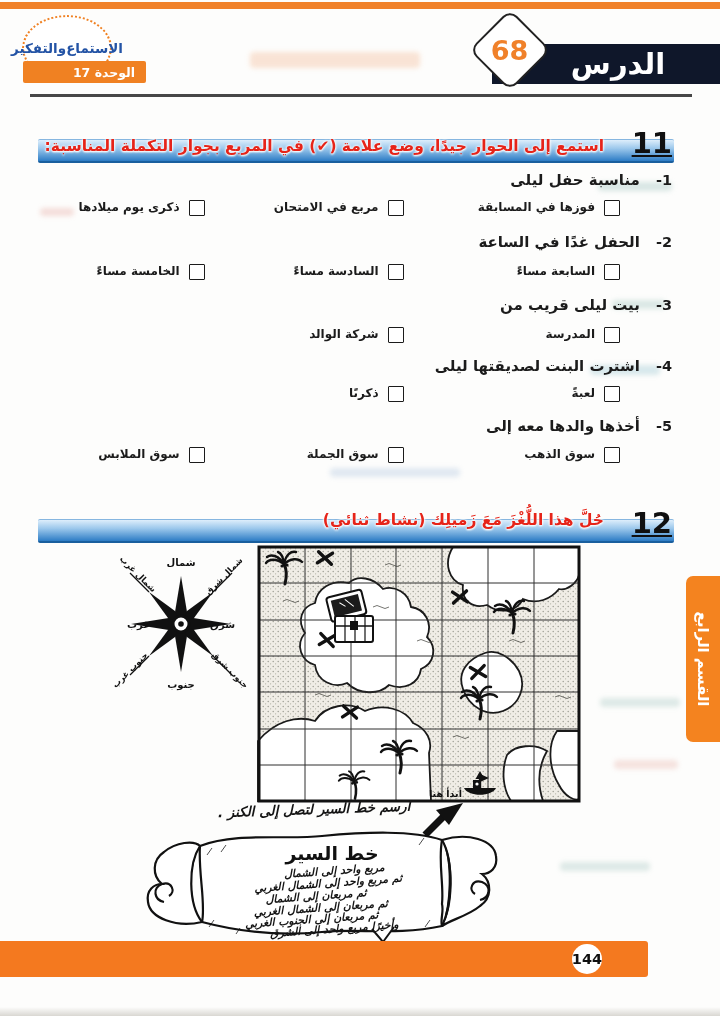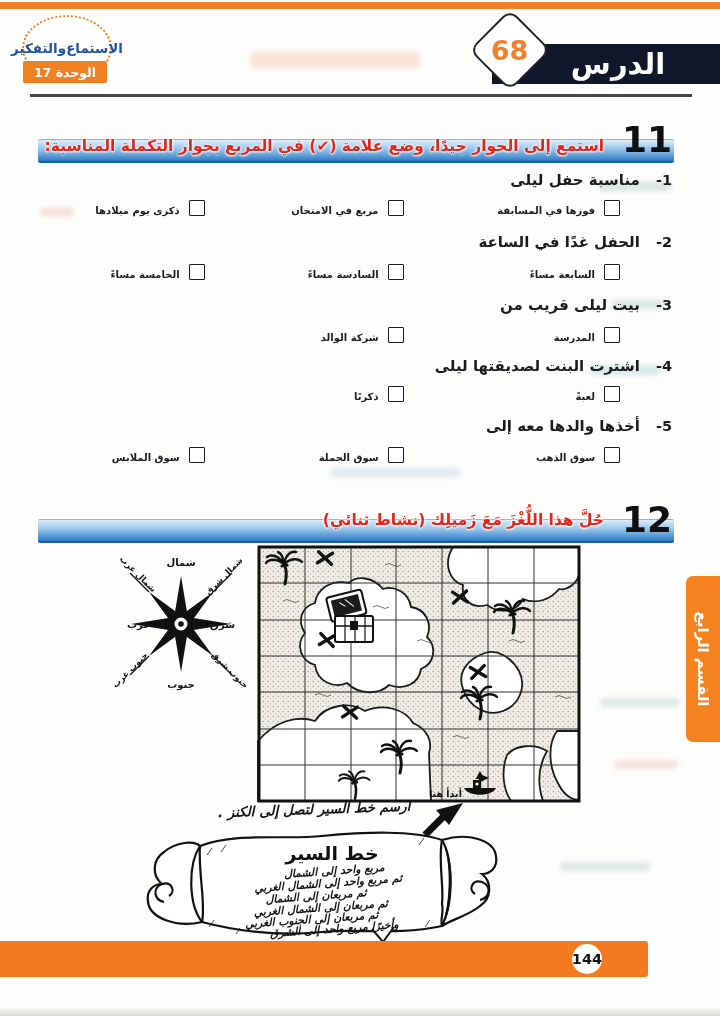--- a/index.html
+++ b/index.html
@@ -8,49 +8,49 @@
   .abs{position:absolute;}
 
   
   .top-strip{position:absolute;left:0;top:2px;width:720px;height:7px;background:#f0812a;}
   .skill-badge{position:absolute;left:22px;top:15px;width:86px;height:62px;background:#fff;
         border:2.5px dotted #f08122;border-radius:50%;display:flex;
         align-items:center;justify-content:center;line-height:1.2;z-index:1;}
   .skill-badge span{font-size:13.5px;font-weight:bold;color:#2353a5;}
   .unit-chip{position:absolute;left:23px;top:61px;width:84px;height:22px;background:#f08122;
         color:#fff;font-size:12.5px;font-weight:bold;display:flex;align-items:center;
-        justify-content:center;z-index:2;border-radius:2px;}
+        justify-content:center;z-index:2;border-radius:2px;padding-left:39px;}
   .lesson-banner{position:absolute;left:492px;top:44px;width:228px;height:40px;background:#0f172a;
         display:flex;align-items:center;justify-content:center;padding-left:24px;box-sizing:border-box;}
   .lesson-banner .lbl{color:#fff;font-size:29px;font-weight:900;letter-spacing:1px;}
   .lesson-diamond{position:absolute;left:481px;top:21px;width:54px;height:54px;background:#fff;
         border:2.5px solid #222;border-radius:10px;transform:rotate(45deg);z-index:2;
         display:flex;align-items:center;justify-content:center;}
   .lesson-diamond .n{transform:rotate(-45deg);color:#f0812a;font-size:27px;font-weight:900;
         text-shadow:0 0 1px #fff;}
   .head-rule{position:absolute;left:30px;top:94px;width:662px;height:3px;background:#474747;}
 
   
   .ex-head{position:absolute;left:38px;width:636px;height:47px;}
   .ex-head .bar{position:absolute;left:0;right:0;bottom:0;height:21px;border-radius:2px;
         background:linear-gradient(180deg,#ddeefb 0%,#9cc8ec 40%,#2d7cc5 100%);
         border-top:1px solid #86b6e0;border-bottom:2px solid #1a5f9e;}
-  .ex-head .num{position:absolute;right:2px;bottom:5px;font-size:36px;font-weight:900;
-        color:#101010;line-height:1;z-index:1;}
+  .ex-head .num{position:absolute;right:2px;bottom:5px;font-size:29px;font-weight:900;
+        color:#101010;line-height:1;z-index:1;text-decoration:underline;}
   .ex-head .ttl{position:absolute;right:70px;bottom:8px;font-size:15.5px;font-weight:bold;
         color:#e62419;white-space:nowrap;z-index:1;
         text-shadow:0 0 3px #fff,0 0 3px #fff,0 1px 2px #fff;}
 
   
   .q{position:absolute;right:48px;left:40px;display:flex;direction:rtl;align-items:baseline;
         font-size:15px;font-weight:bold;color:#1b1b1b;}
   .q .n{margin-left:16px;font-size:14.5px;flex:none;}
   .opts{position:absolute;right:100px;left:35px;display:grid;grid-template-columns:37% 34% 29%;
         direction:rtl;}
-  .opt{display:flex;direction:rtl;align-items:flex-end;font-size:10px;font-weight:bold;
+  .opt{display:flex;direction:rtl;align-items:flex-start;font-size:12px;font-weight:bold;
         white-space:nowrap;}
   .cb{width:14px;height:14px;border:1.7px solid #1b1b1b;background:#fff;margin-left:9px;
         flex:none;border-radius:1px;}
 
   
   .map-caption{position:absolute;left:198px;top:801px;width:232px;text-align:center;
         font-size:13.5px;font-weight:bold;font-style:italic;color:#141414;transform:rotate(-2deg);}
   .start-lbl{position:absolute;left:429px;top:788px;font-size:9.5px;font-weight:bold;color:#111;}
 
   

